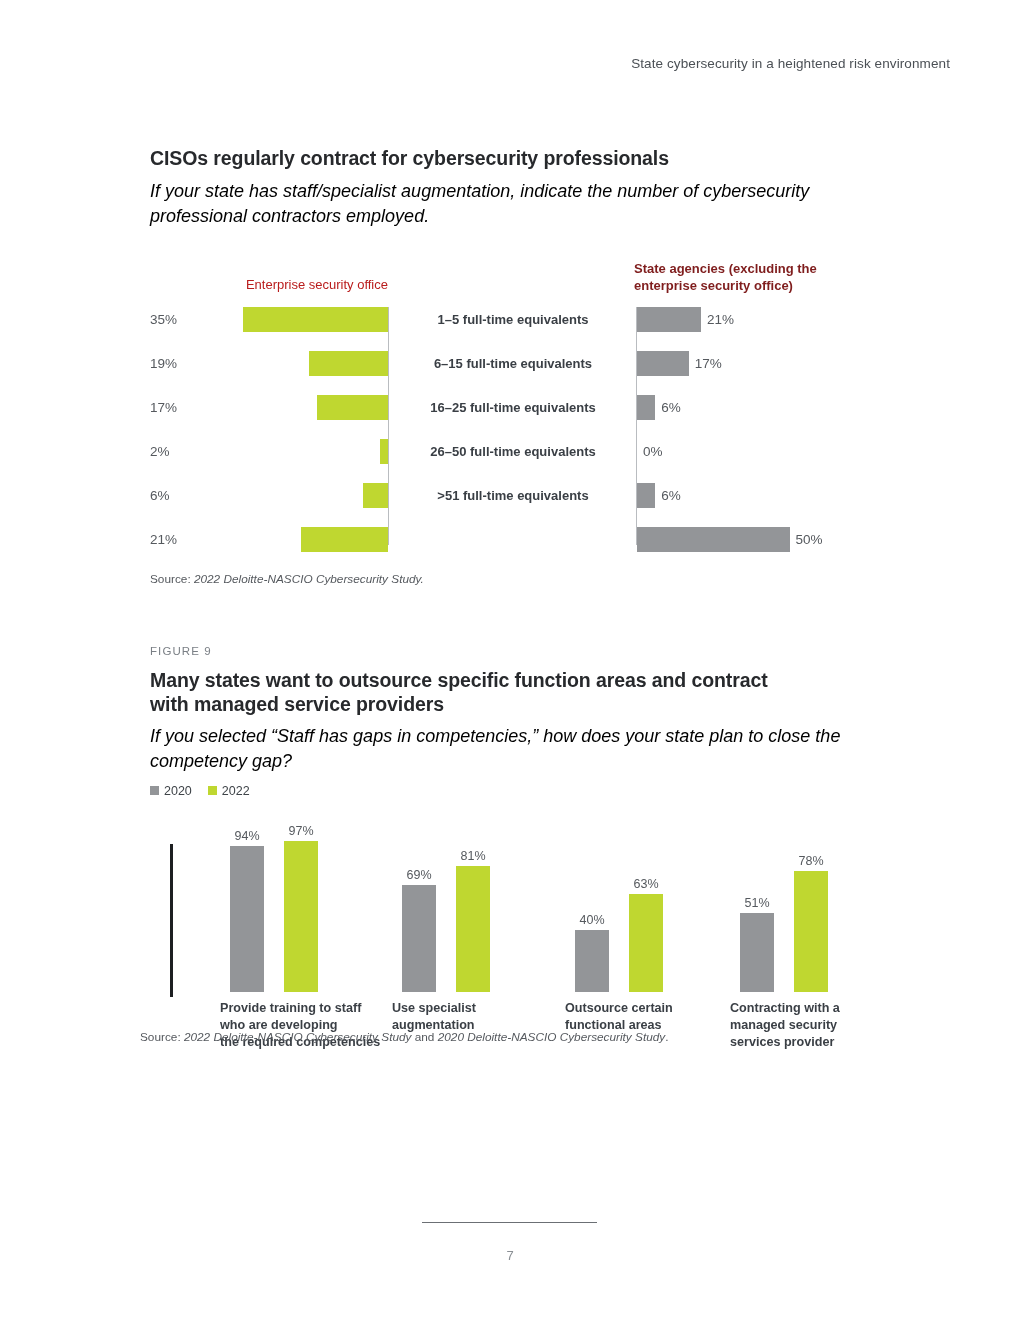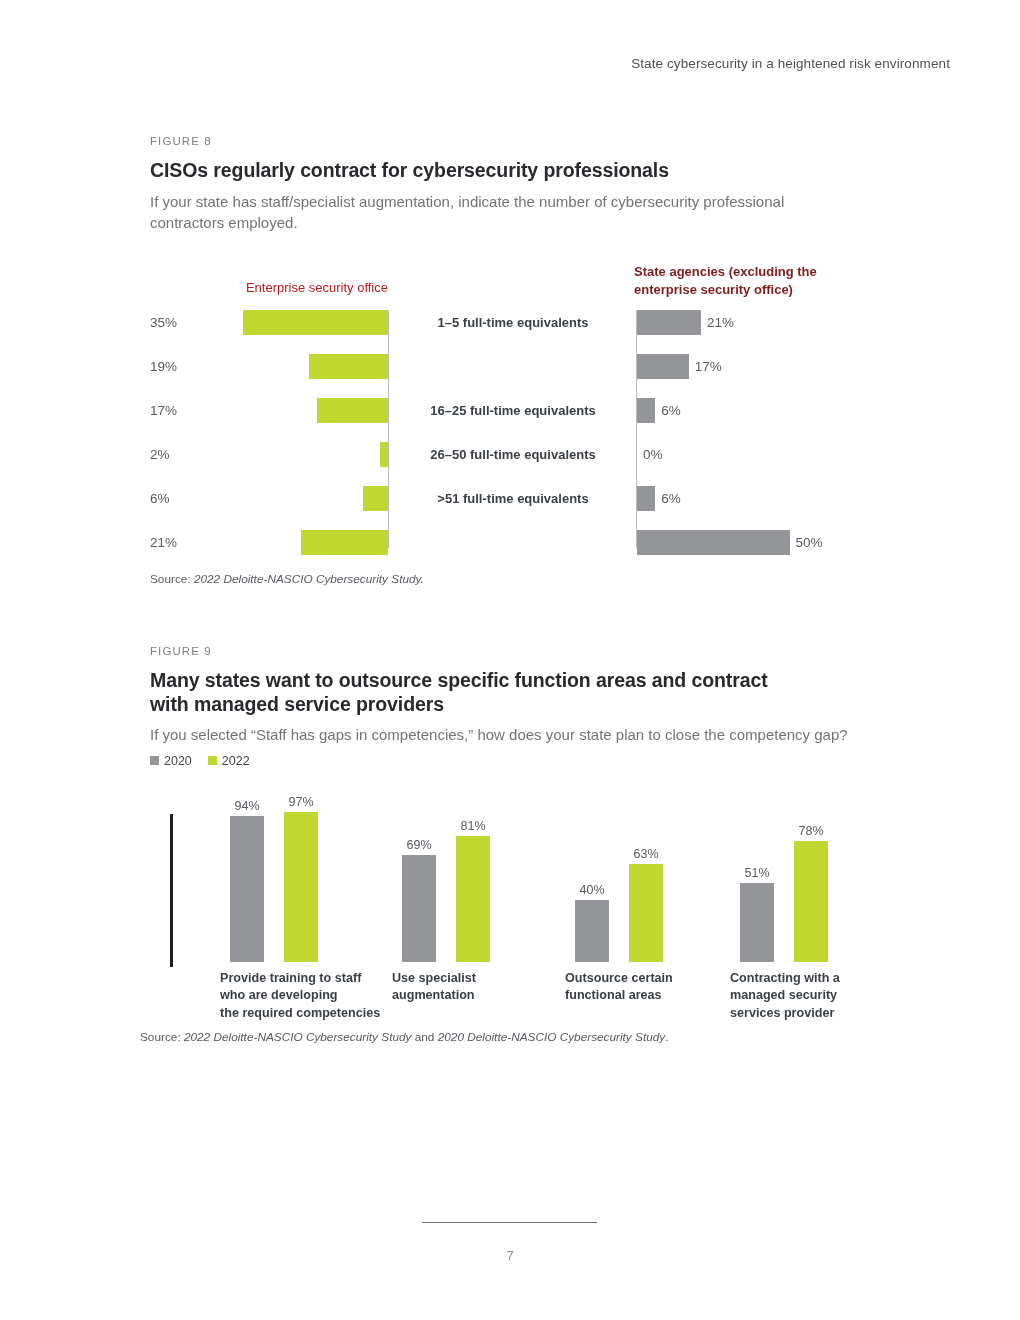--- a/index.html
+++ b/index.html
@@ -35,22 +35,23 @@
     text-transform: uppercase;
   }
   .figure-title {
     font-size: 19.5px;
     font-weight: bold;
     color: #27292c;
     line-height: 1.22;
     letter-spacing: -0.1px;
   }
   .figure-sub {
-    font-size: 15px;
-    color: #737373;
+    font-size: 18px;
+    font-style: italic;
+    color: #000000;
     line-height: 1.42;
   }
   .figure-source {
     font-size: 11.8px;
     color: #55595e;
   }
   .figure-source i { font-style: italic; }
 
   
   #figure8 {
@@ -276,21 +277,20 @@
     font-size: 13px;
     color: #8a8f94;
   }
 </style>
 </head>
 <body>
 
 <div class="running-head">State cybersecurity in a heightened risk environment</div>
 
 <div id="figure8">
-  <div class="figure-kicker">FIGURE 8</div>
   <div class="figure-title">CISOs regularly contract for cybersecurity professionals</div>
   <div class="figure-sub">If your state has staff/specialist augmentation, indicate the number of cybersecurity professional contractors employed.</div>
 
   <div class="f8-chart">
     <div class="f8-head-left">Enterprise security office</div>
     <div class="f8-head-right">State agencies (excluding the enterprise security office)</div>
     <div class="f8-axis-left"></div>
     <div class="f8-axis-right"></div>
     <div id="f8-rows">
         <div class="f8-row" style="top: 55px;">
@@ -302,20 +302,21 @@
           <div class="f8-right-wrap">
             <div class="f8-bar-gray" style="width: 64.05px;"></div>
             <span class="f8-right-val">21%</span>
           </div>
         </div>
         <div class="f8-row" style="top: 99px;">
           <div class="f8-left-wrap">
             <span class="f8-left-val">19%</span>
             <div class="f8-bar-green" style="width: 78.85px;"></div>
           </div>
+          <div class="f8-center">6–15 full-time equivalents</div>
           <div class="f8-right-wrap">
             <div class="f8-bar-gray" style="width: 51.85px;"></div>
             <span class="f8-right-val">17%</span>
           </div>
         </div>
         <div class="f8-row" style="top: 143px;">
           <div class="f8-left-wrap">
             <span class="f8-left-val">17%</span>
             <div class="f8-bar-green" style="width: 70.55px;"></div>
           </div>

